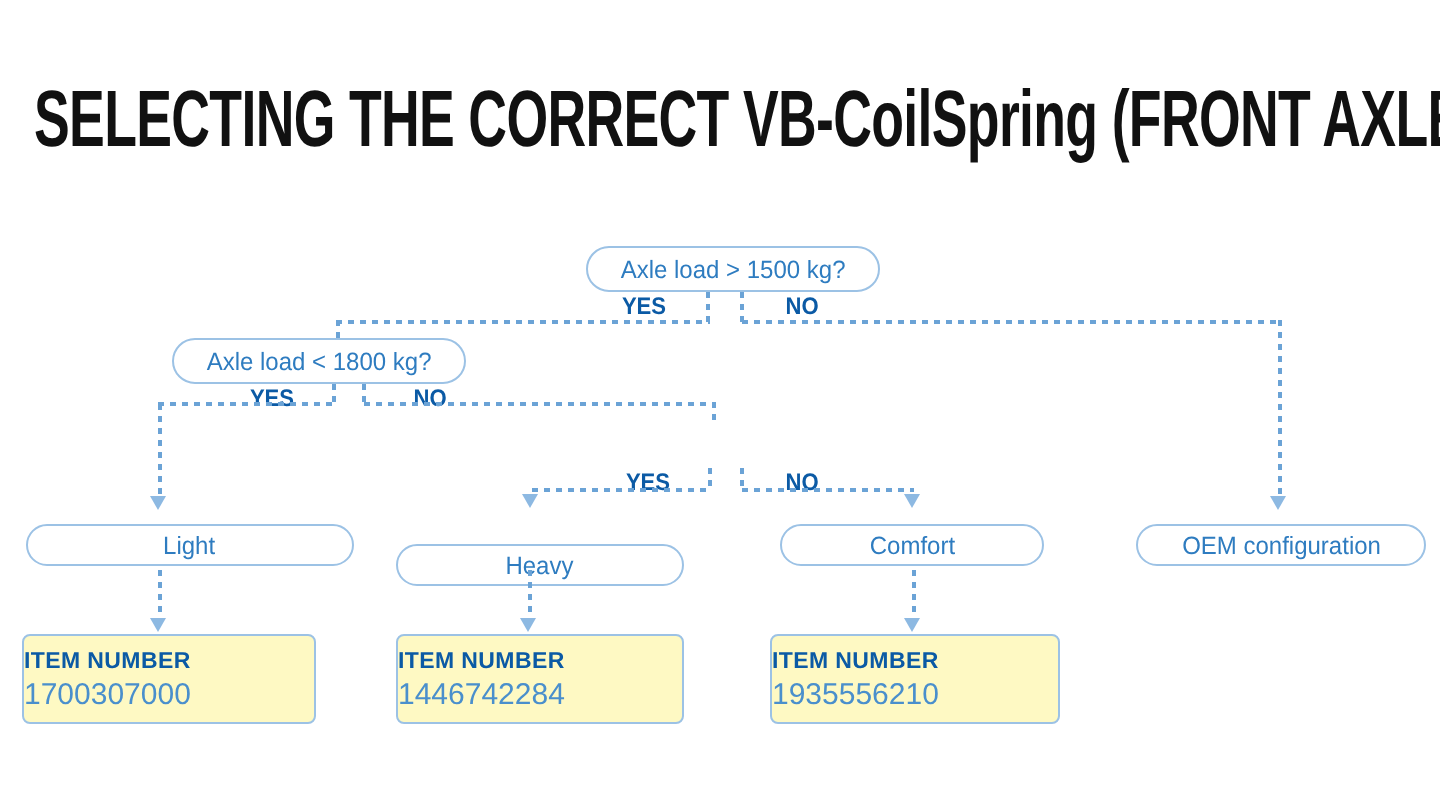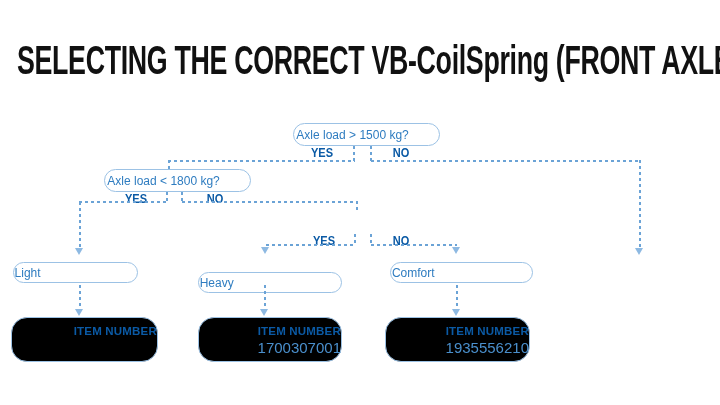--- a/index.html
+++ b/index.html
@@ -18,21 +18,21 @@
     overflow:hidden;font-family:"Liberation Sans", sans-serif;
   }
   .title{
     position:absolute;left:17px;top:38px;
     font-size:40px;font-weight:bold;letter-spacing:-0.5px;color:var(--title);
     white-space:nowrap;transform:scaleX(0.67);transform-origin:left top;
   }
   .pill{
     position:absolute;box-sizing:border-box;background:#fff;
     border:1.5px solid var(--border);border-radius:13px;
-    display:flex;align-items:center;
+    display:flex;align-items:center;justify-content:center;
     color:var(--text-mid);font-size:12.5px;white-space:nowrap;
   }
   .pill>span{transform:scaleX(0.96);}
   .decision{height:23px;}
   .outcome{height:21px;}
   .yesno{
     position:absolute;width:40px;text-align:center;
     font-size:12px;font-weight:bold;color:var(--text-dark);
     transform:scaleX(0.92);
   }
@@ -43,32 +43,32 @@
   .dash-v{
     position:absolute;width:2px;
     background-image:repeating-linear-gradient(180deg,var(--line) 0 3px,transparent 3px 6px);
   }
   .arrow-down{
     position:absolute;width:0;height:0;
     border-left:4.5px solid transparent;border-right:4.5px solid transparent;
     border-top:7px solid var(--arrow);
   }
   .itembox{
-    position:absolute;box-sizing:border-box;height:45px;background:#000000;
-    border:1.5px solid var(--border);border-radius:16px;text-align:right;
+    position:absolute;box-sizing:border-box;height:45px;background:#fef9c3;
+    border:1.5px solid var(--border);border-radius:4px;text-align:left;
   }
   .itembox .lbl{
     margin-top:7px;font-size:11.5px;font-weight:bold;color:var(--text-dark);
     letter-spacing:0.2px;
   }
   .itembox .num{margin-top:2px;font-size:15px;color:var(--number);}
 
   
   #q1{left:293px;top:123px;width:147px;}
-  #q2{left:104px;top:169px;width:147px;}
+  #q2{left:86px;top:169px;width:147px;}
   #q3{left:280px;top:211px;width:167px;}
   
   #q1-yes{left:302px;top:146px;} #q1-no{left:381px;top:146px;}
   #q2-yes{left:116px;top:192px;} #q2-no{left:195px;top:192px;}
   #q3-yes{left:304px;top:234px;} #q3-no{left:381px;top:234px;}
   
   #v-q1-yes{left:353px;top:146px;height:15px;}
   #v-q1-no{left:370px;top:146px;height:15px;}
   #h-q1-yes{left:168px;top:160px;width:187px;}
   #h-q1-no{left:371px;top:160px;width:270px;}
@@ -82,23 +82,23 @@
   #v-into-q3{left:356px;top:201px;height:10px;}
   #v-light{left:79px;top:202px;height:46px;}
   #a-light{left:75px;top:248px;}
   #v-q3-yes{left:354px;top:234px;height:11px;}
   #v-q3-no{left:370px;top:234px;height:11px;}
   #h-q3-yes{left:266px;top:244px;width:89px;}
   #h-q3-no{left:371px;top:244px;width:86px;}
   #a-heavy{left:261px;top:247px;}
   #a-comfort{left:452px;top:247px;}
   
-  #o-light{left:13px;top:262px;width:125px;}
+  #o-light{left:13px;top:262px;width:164px;}
   #o-heavy{left:198px;top:272px;width:144px;}
-  #o-comfort{left:390px;top:262px;width:143px;}
+  #o-comfort{left:390px;top:262px;width:132px;}
   #o-oem{left:568px;top:262px;width:145px;}
   
   #v-light2{left:79px;top:285px;height:24px;}
   #v-heavy2{left:264px;top:285px;height:24px;}
   #v-comfort2{left:456px;top:285px;height:24px;}
   #a-light2{left:75px;top:309px;}
   #a-heavy2{left:260px;top:309px;}
   #a-comfort2{left:452px;top:309px;}
   
   #item-light{left:11px;top:317px;width:147px;}
@@ -149,33 +149,37 @@
 
   <div class="pill outcome" id="o-light">
     <span>Light</span>
   </div>
   <div class="pill outcome" id="o-heavy">
     <span>Heavy</span>
   </div>
   <div class="pill outcome" id="o-comfort">
     <span>Comfort</span>
   </div>
+  <div class="pill outcome" id="o-oem">
+    <span>OEM configuration</span>
+  </div>
 
   <div class="dash-v" id="v-light2"></div>
   <div class="dash-v" id="v-heavy2"></div>
   <div class="dash-v" id="v-comfort2"></div>
   <div class="arrow-down" id="a-light2"></div>
   <div class="arrow-down" id="a-heavy2"></div>
   <div class="arrow-down" id="a-comfort2"></div>
 
   <div class="itembox" id="item-light">
     <div class="lbl">ITEM NUMBER</div>
+    <div class="num">1700307000</div>
   </div>
   <div class="itembox" id="item-heavy">
     <div class="lbl">ITEM NUMBER</div>
-    <div class="num">1700307001</div>
+    <div class="num">1446742284</div>
   </div>
   <div class="itembox" id="item-comfort">
     <div class="lbl">ITEM NUMBER</div>
     <div class="num">1935556210</div>
   </div>
 
 </div>
 
 </body></html>

